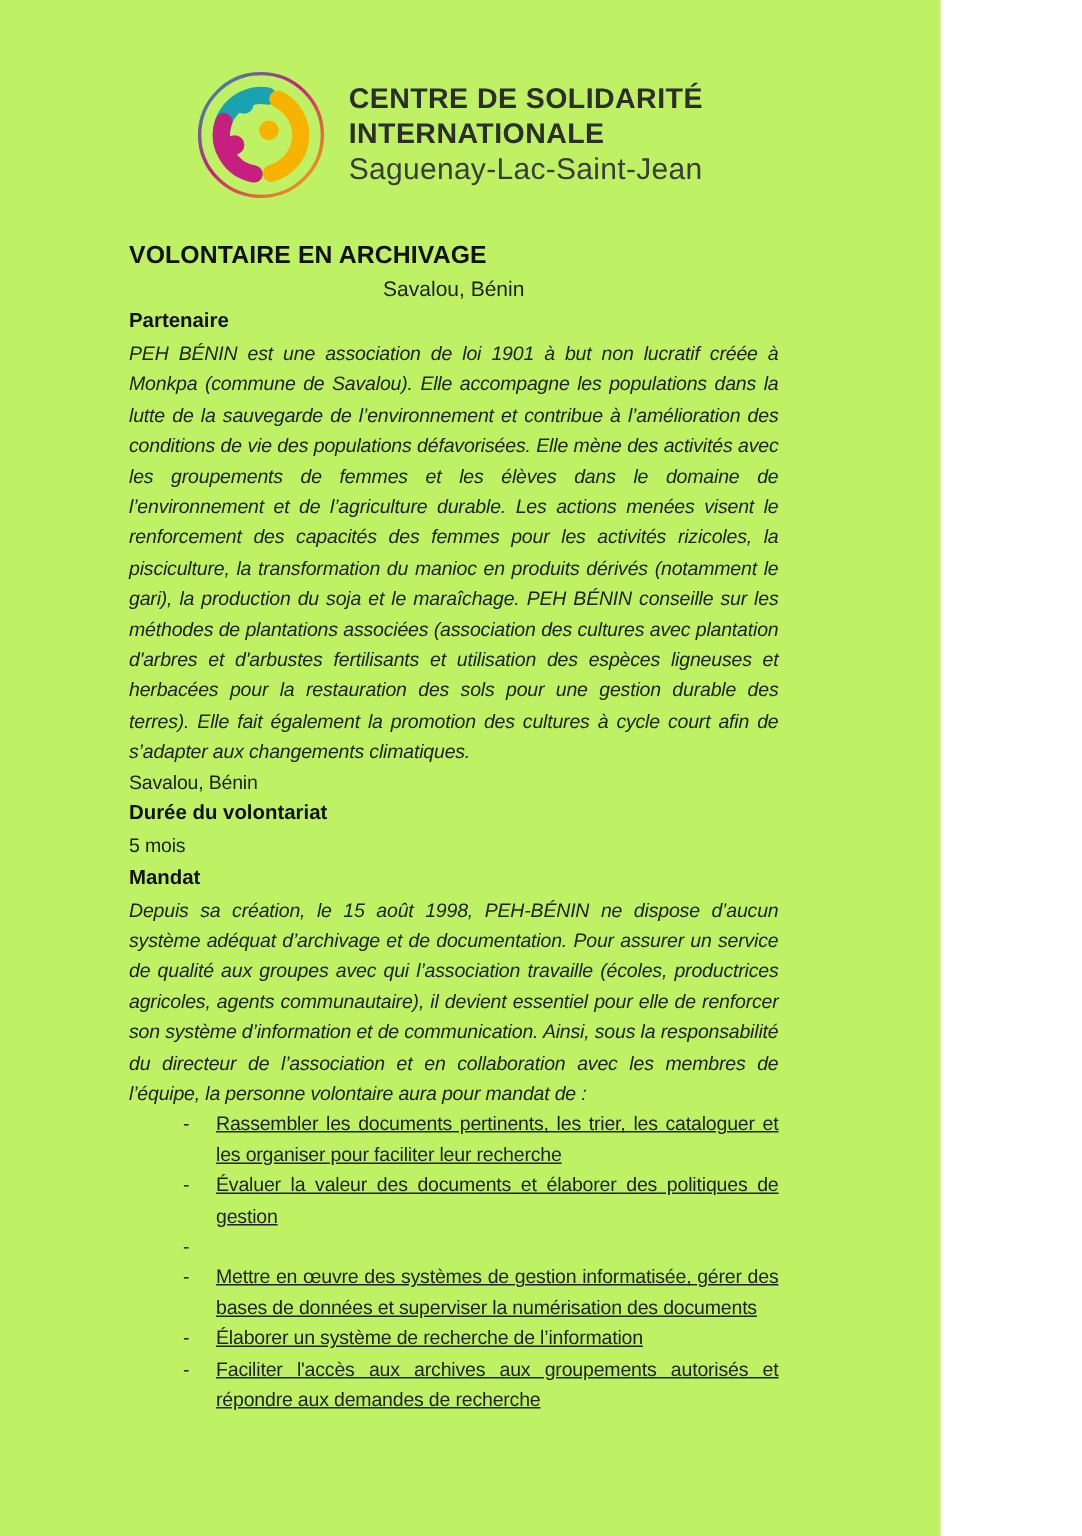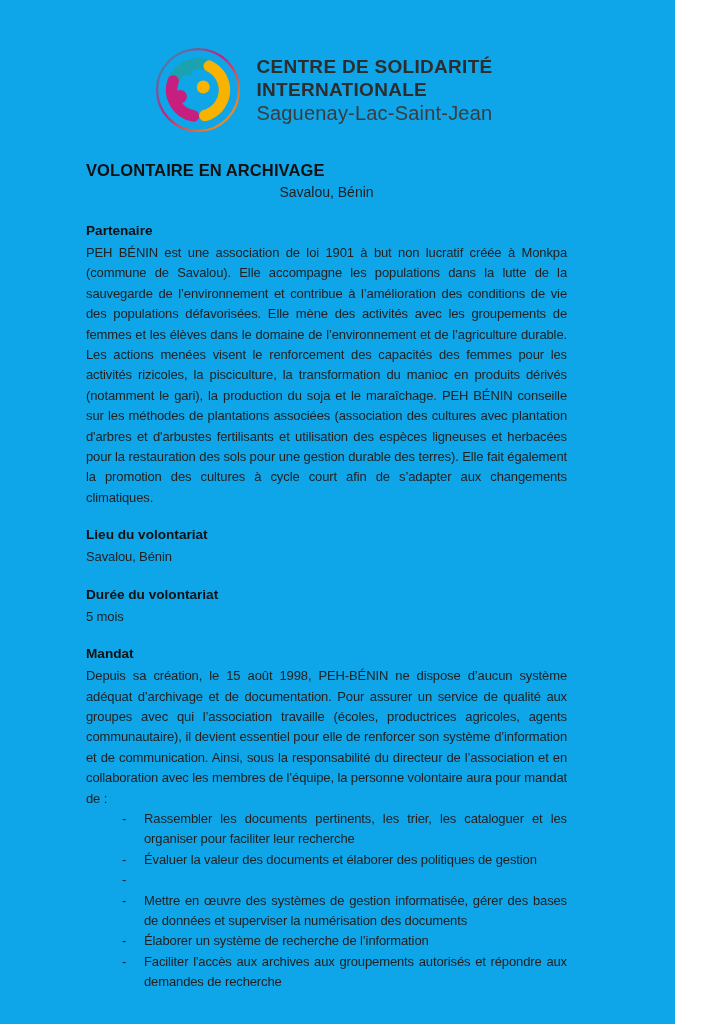--- a/index.html
+++ b/index.html
@@ -6,23 +6,23 @@
   html, body { background: #ffffff; }
   body {
     width: 721px;
     height: 1024px;
     overflow: hidden;
     font-family: "Liberation Sans", sans-serif;
     color: #1f1f1f;
     position: relative;
   }
   .page {
-    width: 675px;
+    width: 627px;
     height: 1024px;
-    background: #0ea5e9;
+    background: #bef264;
     padding: 46px 108px 0 86px;
   }
 
   
   .logo-row {
     display: flex;
     align-items: center;
     justify-content: center;
     gap: 14px;
     margin: 0 auto;
@@ -61,34 +61,35 @@
     color: #1f1f1f;
   }
   .doc-location {
     text-align: center;
     font-size: 14px;
     line-height: 24px;
     color: #1f1f1f;
   }
 
   
-  .section { margin-top: 17px; }
+  .section { }
   .section-heading {
     font-size: 13.6px;
     font-weight: 700;
     color: #111;
     line-height: 20px;
     margin-bottom: 2px;
   }
   .body-text {
     font-size: 13px;
     line-height: 20.4px;
     letter-spacing: -0.12px;
     text-align: justify;
     color: #222;
+    font-style: italic;
   }
   .value-text {
     font-size: 13px;
     line-height: 20.4px;
     letter-spacing: -0.12px;
     color: #222;
   }
 
   
   .bullet-list { margin-top: 0; }
@@ -104,20 +105,21 @@
     line-height: 20.4px;
     color: #222;
   }
   .bullet-text {
     flex: 1 1 auto;
     font-size: 13px;
     line-height: 20.4px;
     letter-spacing: -0.12px;
     text-align: justify;
     color: #222;
+    text-decoration: underline;
   }
 </style>
 </head>
 <body>
 
 <div class="page">
 
   <div class="logo-row">
     <div class="logo-mark">
       <svg viewBox="0 0 100 100" width="88" height="88" aria-hidden="true">
@@ -150,21 +152,20 @@
 
   <div class="doc-title">VOLONTAIRE EN ARCHIVAGE</div>
   <div class="doc-location">Savalou, Bénin</div>
 
   <div class="section">
     <div class="section-heading">Partenaire</div>
     <p class="body-text">PEH BÉNIN est une association de loi 1901 à but non lucratif créée à Monkpa (commune de Savalou). Elle accompagne les populations dans la lutte de la sauvegarde de l’environnement et contribue à l’amélioration des conditions de vie des populations défavorisées.  Elle mène des activités avec les groupements de femmes et les élèves dans le domaine de l’environnement et de l’agriculture durable. Les actions menées visent le renforcement des capacités des femmes pour les activités rizicoles, la pisciculture, la transformation du manioc en produits dérivés (notamment le gari), la production du soja et le maraîchage. PEH BÉNIN conseille sur les méthodes de plantations associées (association des cultures avec plantation d'arbres et d'arbustes fertilisants et utilisation des espèces ligneuses et herbacées pour la restauration des sols pour une gestion durable des terres). Elle fait également la promotion des cultures à cycle court afin de s’adapter aux changements climatiques.</p>
   </div>
 
   <div class="section">
-    <div class="section-heading">Lieu du volontariat</div>
     <p class="value-text">Savalou, Bénin</p>
   </div>
 
   <div class="section">
     <div class="section-heading">Durée du volontariat</div>
     <p class="value-text">5 mois</p>
   </div>
 
   <div class="section">
     <div class="section-heading">Mandat</div>

